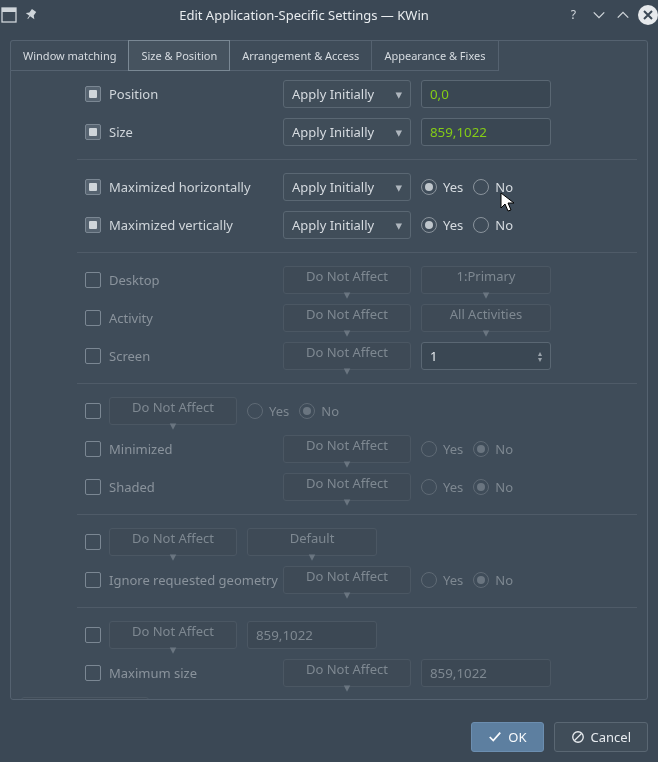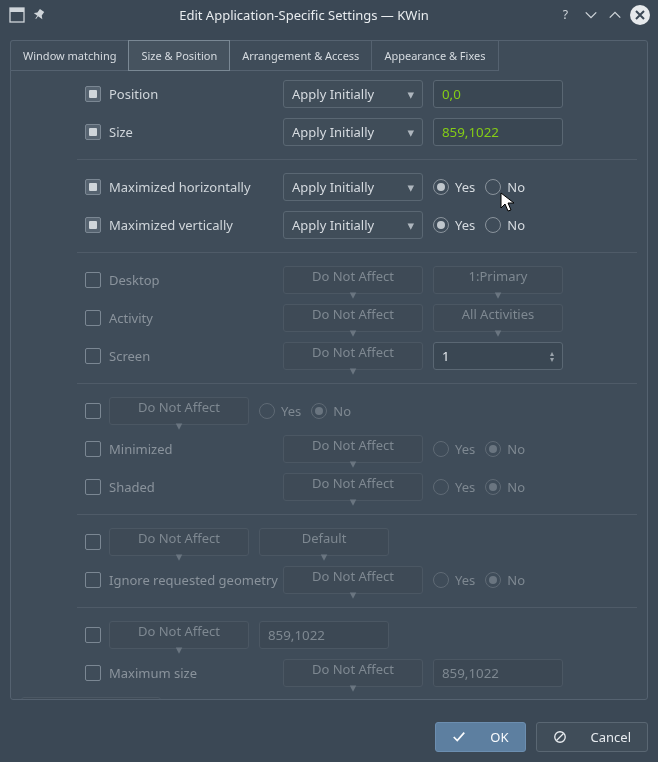--- a/index.html
+++ b/index.html
@@ -1,19 +1,19 @@
 <!DOCTYPE html>
 <html><head>
 <meta charset="utf-8">
 <style>
   * { box-sizing: border-box; margin:0; padding:0; font-family: "Noto Sans", "Segoe UI", Arial, sans-serif; }
   body { background:#3b4855; width:658px; height:762px; overflow:hidden; color:#d6dbe0; font-size:13px; }
 
   
-  .titlebar { height:30px; display:flex; align-items:center; padding:0 8px; background:#3b4855; }
+  .titlebar { height:30px; display:flex; align-items:center; padding:0 0; background:#3b4855; }
   .title-left { display:flex; gap:6px; align-items:center; }
   .title-text { flex:1; text-align:center; color:#e8ecef; font-size:13px; }
   .title-right { display:flex; gap:6px; align-items:center; }
   .tb-icon { width:18px; height:18px; display:flex; align-items:center; justify-content:center; color:#cfd5da; }
   .tb-close { width:20px; height:20px; border-radius:50%; background:#e6e9ec; color:#3b4855; display:flex; align-items:center; justify-content:center; font-weight:bold; }
   .tb-close svg { stroke:#3b4855; }
 
   
   .tabframe { margin:10px 10px 0 10px; border:1px solid #556270; border-radius:3px; height:660px; background:#3f4c59; position:relative; }
   .tabs { position:absolute; top:-1px; left:-1px; display:flex; }
@@ -28,21 +28,21 @@
   .row { display:flex; align-items:center; height:38px; }
   .row .cbwrap { width:88px; min-width:88px; display:flex; justify-content:flex-end; padding-right:8px;}
   .cb { width:16px; height:16px; border:1px solid #7b8793; border-radius:2px; display:inline-block; background:#3f4c59; position:relative;}
   .cb.checked { background:#566370; }
   .cb.checked::after { content:""; position:absolute; left:3px; top:3px; width:8px; height:8px; background:#cfd5da; border-radius:1px;}
   .cb.empty { border:1px solid #7b8793; }
 
   .lbl { width:174px; min-width:174px; color:#d0d6db; }
   .lbl.disabled { color:#8a939c; }
 
-  .combo { width:140px; height:28px; border:1px solid #5a6773; border-radius:3px; background:#404d59; display:flex; align-items:center; justify-content:space-between; padding:0 8px; color:#d6dbe0; margin-right:10px;}
+  .combo { width:128px; height:28px; border:1px solid #5a6773; border-radius:3px; background:#404d59; display:flex; align-items:center; justify-content:space-between; padding:0 8px; color:#d6dbe0; margin-right:10px;}
   .combo.disabled { color:#7e8891; border-color:#4b5763; background:#3e4a56;flex-direction:column;}
   .combo .chev { color:#aeb6be; }
   .combo.disabled .chev { color:#6a7580; }
 
   .txt { flex:0 0 130px; width:130px; height:28px; border:1px solid #5a6773; background:#3a4753; color:#84cc16; padding:0 8px; border-radius:3px;}
   .txt.disabled { color:#7e8891; background:#3c4854; border-color:#4b5763;}
 
   .valcell { display:flex; align-items:flex-start; gap:10px; flex:1; }
 
   .radio { display:flex; align-items:center; gap:6px; }
@@ -50,21 +50,21 @@
   .rdot.sel::after { content:""; width:8px; height:8px; border-radius:50%; background:#bfc6cc; display:block;}
   .radio.disabled { color:#7e8891; }
   .radio.disabled .rdot { border-color:#5f6a75; }
   .radio.disabled .rdot.sel::after { background:#6a7580; }
 
   .spin { width:130px; height:28px; border:1px solid #5a6773; background:#3a4753; color:#e7ebef; padding:0 8px; border-radius:3px; display:flex; align-items:center; justify-content:space-between;}
   .spin .arrows { display:flex; flex-direction:column; line-height:6px; font-size:8px; color:#9aa3ab;}
 
   
   .footer { position:absolute; right:10px; bottom:10px; display:flex; gap:10px; }
-  .btn { height:30px; padding:12px 16px; border:1px solid #5a6773; border-radius:3px; display:flex; align-items:center; gap:24px; color:#e7ebef; background:#404d59; font-size:13px;}
+  .btn { height:30px; padding:12px 16px; border:1px solid #5a6773; border-radius:3px; display:flex; align-items:center; gap:6px; color:#e7ebef; background:#404d59; font-size:13px;}
   .btn.primary { background:#5d7fa0; border-color:#6c8eb0; color:#f9fbfd; }
   
   .cursor { position:absolute; left:500px; top:192px; pointer-events:none; z-index:100;}
 
   svg { display:block; }
 </style>
 </head>
 <body>
 
 <div class="titlebar">

